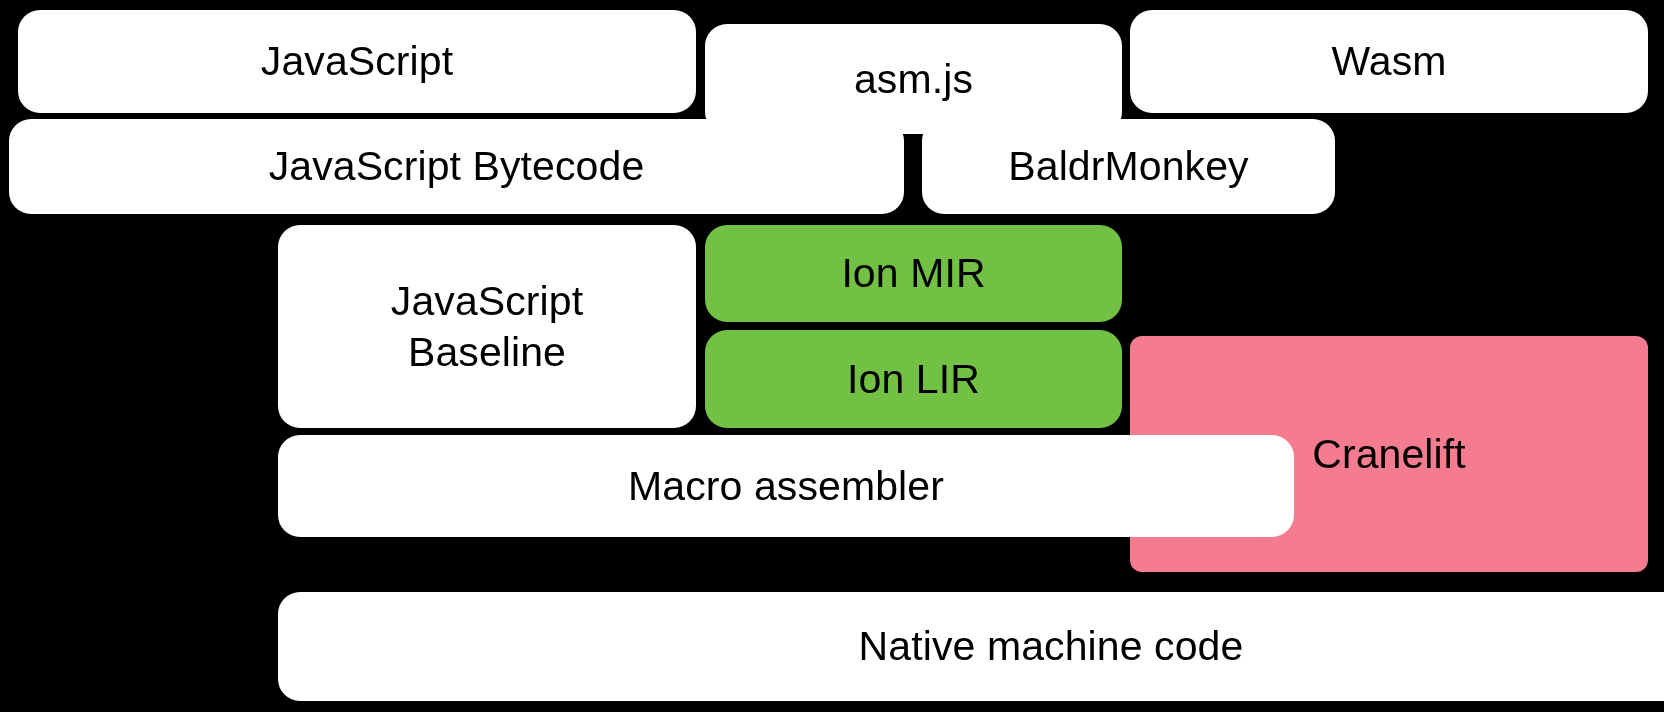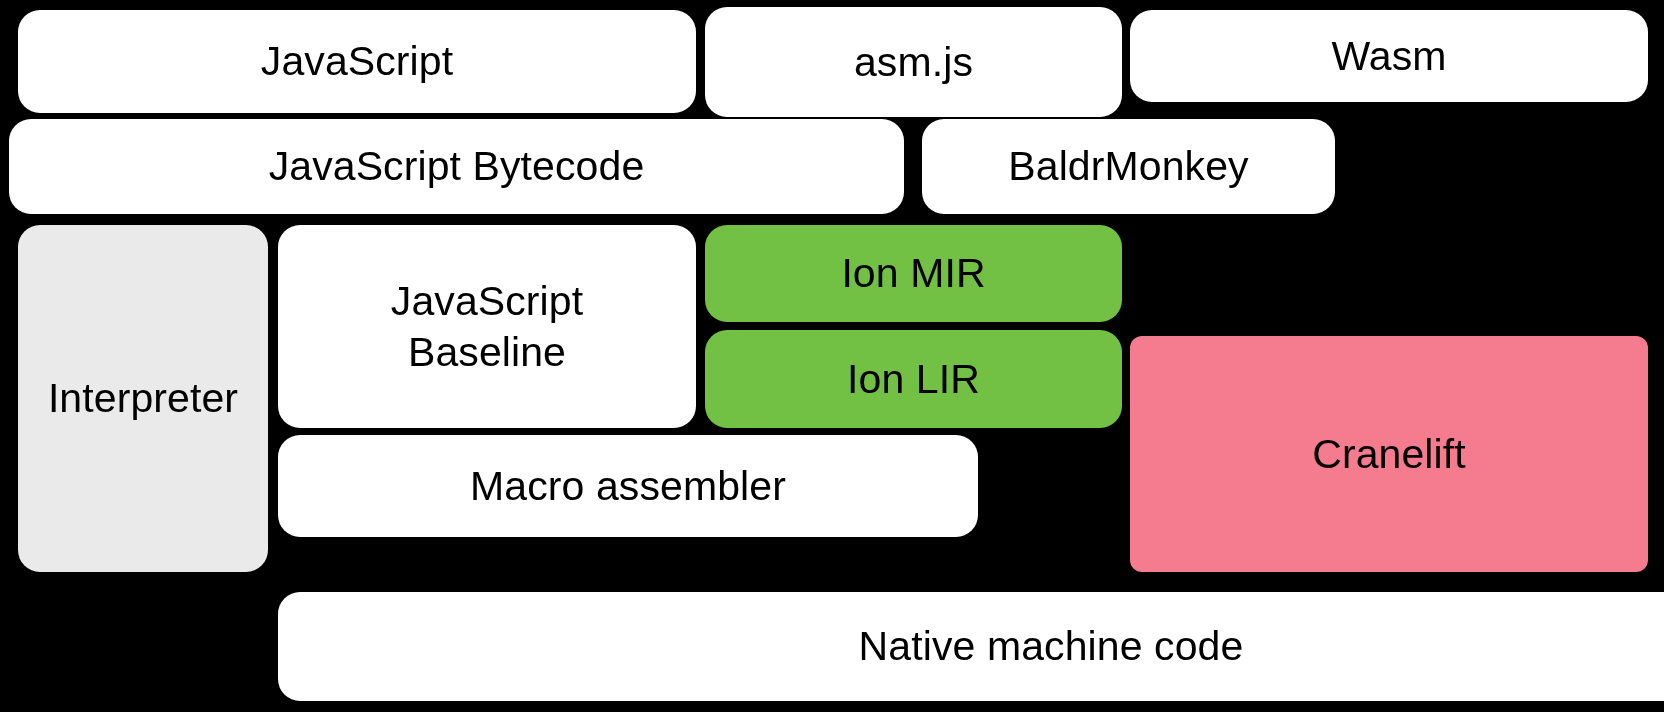--- a/index.html
+++ b/index.html
@@ -34,25 +34,24 @@
   .fill-white { background: #ffffff; }
   .fill-gray  { background: #eaeaea; }
   .fill-green { background: #72c044; }
   .fill-pink  { background: #f57b8e; border-radius: 12px; }
 </style>
 </head>
 <body>
 
 <div id="stage" style="background: rgb(0, 0, 0);">
     <div class="box fill-white" style="left: 18px; top: 10px; width: 678px; height: 103px;">JavaScript</div>
-    <div class="box fill-white" style="left: 705px; top: 7px; width: 417px; height: 110px;">asm.js</div>
-    <div class="box fill-white" style="left: 1130px; top: 10px; width: 518px; height: 92px; text-align: right;">Wasm</div>
+    <div class="box fill-white" style="left: 705px; top: 24px; width: 417px; height: 110px;">asm.js</div>
+    <div class="box fill-white" style="left: 1130px; top: 10px; width: 518px; height: 103px; text-align: right;">Wasm</div>
     <div class="box fill-white" style="left: 9px; top: 119px; width: 895px; height: 95px;">JavaScript Bytecode</div>
     <div class="box fill-white" style="left: 922px; top: 119px; width: 413px; height: 95px;">BaldrMonkey</div>
-    <div class="box fill-gray" style="left: 18px; top: 225px; width: 250px; height: 347px;">Interpreter</div>
     <div class="box fill-white" style="left: 278px; top: 225px; width: 418px; height: 203px;">JavaScript
 Baseline</div>
     <div class="box fill-green" style="left: 705px; top: 330px; width: 417px; height: 98px;">Ion LIR</div>
     <div class="box fill-green" style="left: 705px; top: 225px; width: 417px; height: 97px;">Ion MIR</div>
     <div class="box fill-pink" style="left: 1130px; top: 336px; width: 518px; height: 236px;">Cranelift</div>
-    <div class="box fill-white" style="left: 278px; top: 435px; width: 700px; height: 102px;">Macro assembler</div>
+    <div class="box fill-white" style="left: 278px; top: 435px; width: 1016px; height: 102px;">Macro assembler</div>
     <div class="box fill-white" style="left: 278px; top: 576px; width: 1546px; height: 109px; margin-top: 16px;">Native machine code</div>
   </div>
 
 </body></html>

